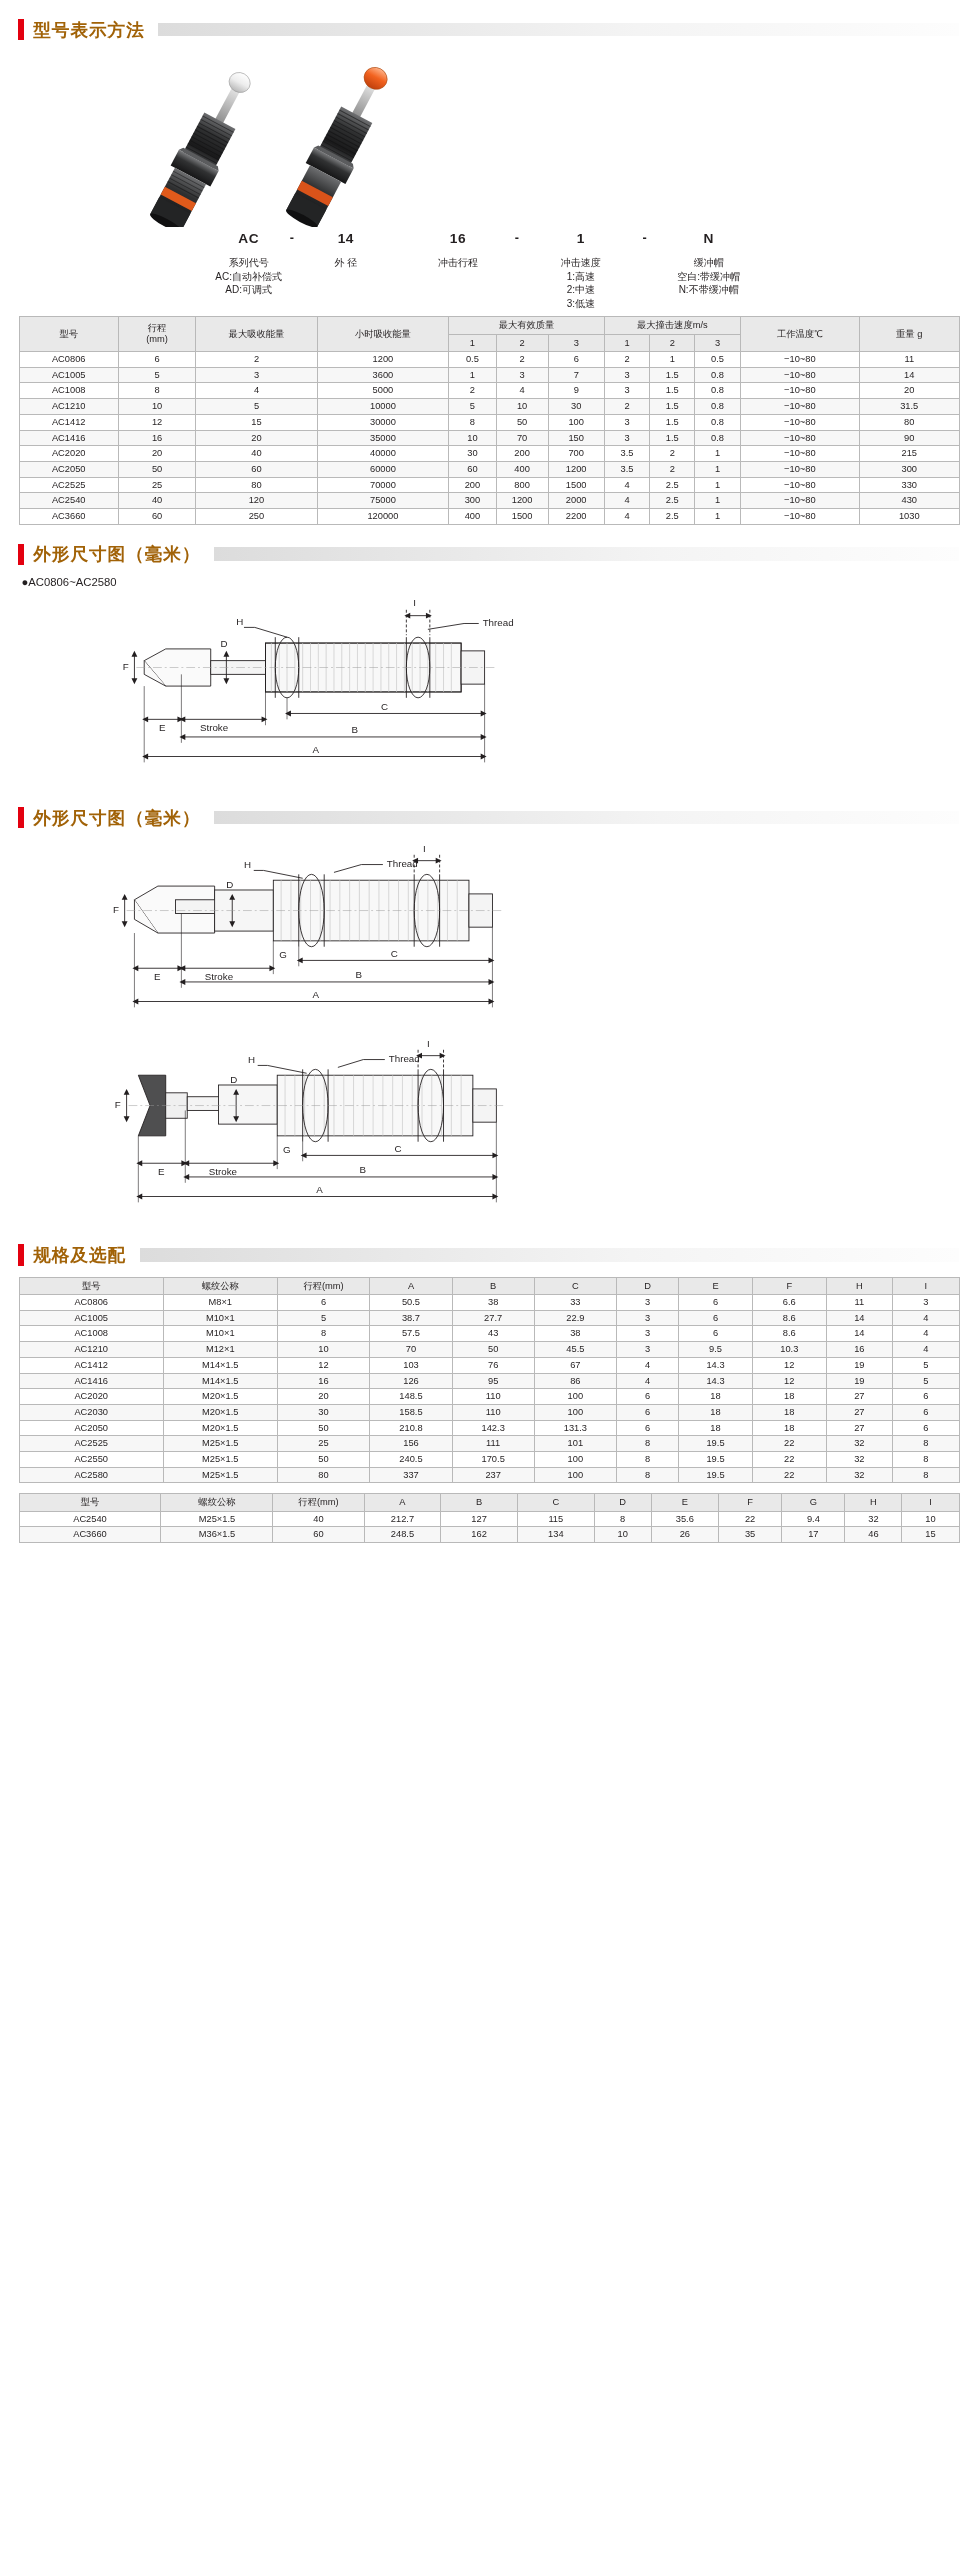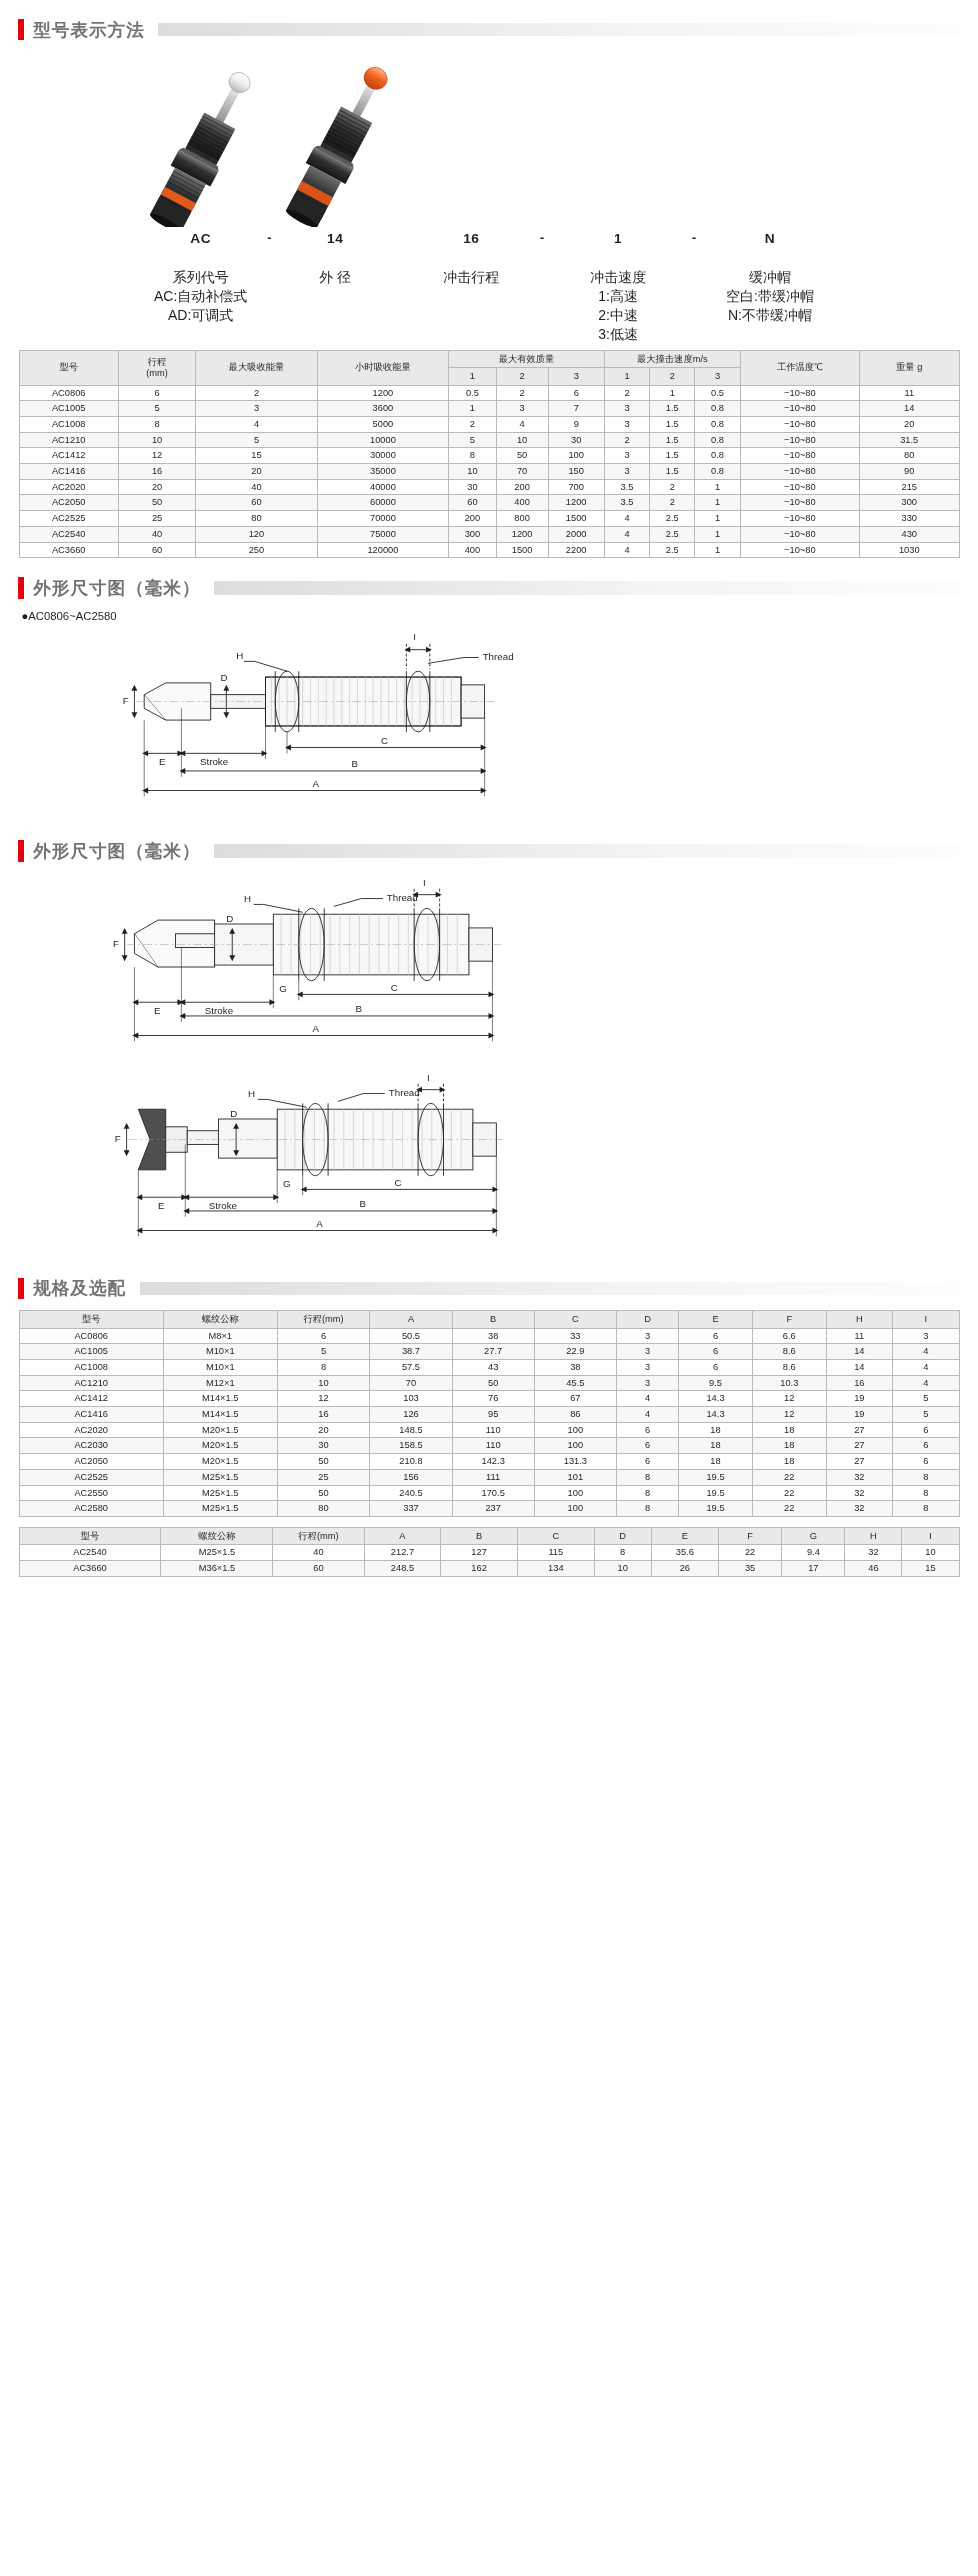--- a/index.html
+++ b/index.html
@@ -16,49 +16,49 @@
   
   .sec-head {
     display:flex; align-items:center;
     margin:17.6px 0 9.8px 17.6px;
     width:941px;
   }
   .sec-head .bar {
     width:6.8px; height:21.5px; background:#e3000f; margin-right:8.8px;
   }
   .sec-head .title {
-    font-size:17.6px; font-weight:bold; color:#737373; letter-spacing:1px;
+    font-size:17.6px; font-weight:bold; color:#a16207; letter-spacing:1px;
     white-space:nowrap;
   }
   .sec-head .rule {
     flex:1; height:13.7px; margin-left:13.7px;
     background:linear-gradient(to right,#dcdcdc,#f4f4f4 60%,#fdfdfd);
   }
 
   .sub-label {
     margin:9.8px 0 3.9px 21.5px; font-size:11.3px; color:#231f20;
   }
 
   
   .model-block { width:941px; margin:5.9px auto 0 auto; position:relative; }
 
   .photo-row {
     height:176px; position:relative;
   }
 
   .code-row {
     display:flex; justify-content:center; align-items:flex-start;
-    gap:12px; margin-top:3.9px;
+    gap:0px; margin-top:3.9px;
   }
   .code-cell { text-align:center; position:relative; }
   .code-cell .big {
     font-size:13.7px; font-weight:bold; letter-spacing:0.5px;
   }
   .code-cell .note {
-    font-size:14px; line-height:1.35; margin-top:22px; color:#231f20; white-space:pre-line;
+    font-size:10px; line-height:1.35; margin-top:10px; color:#231f20; white-space:pre-line;
   }
   .dash { font-size:12.7px; font-weight:bold; padding:0 7.8px; align-self:flex-start; }
 
   
   table.data {
     border-collapse:collapse;
     width:941px; margin:5.9px auto 0 auto;
     font-size:9.3px;
     color:#231f20;
   }

